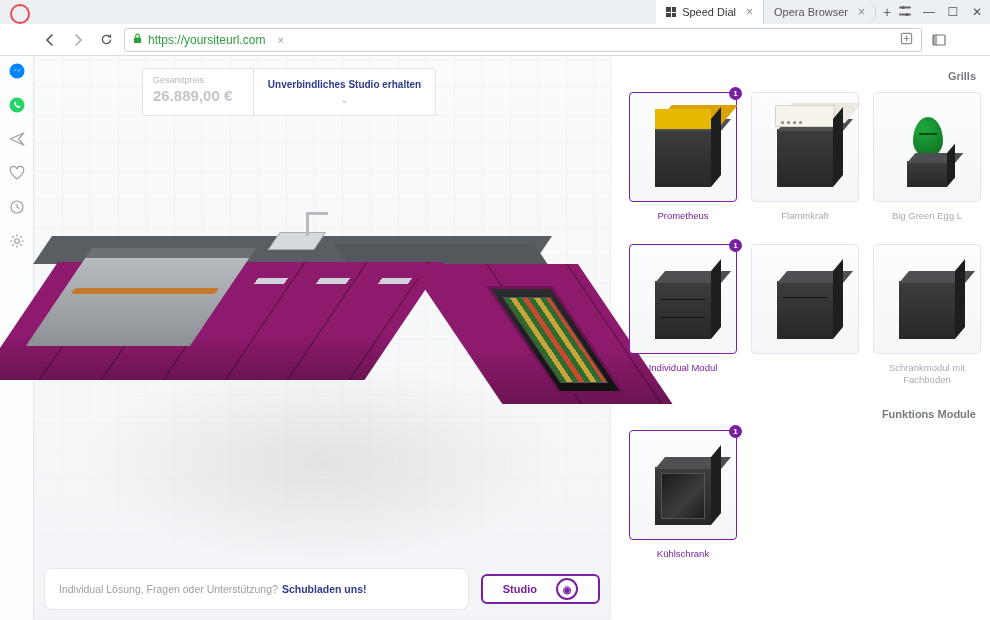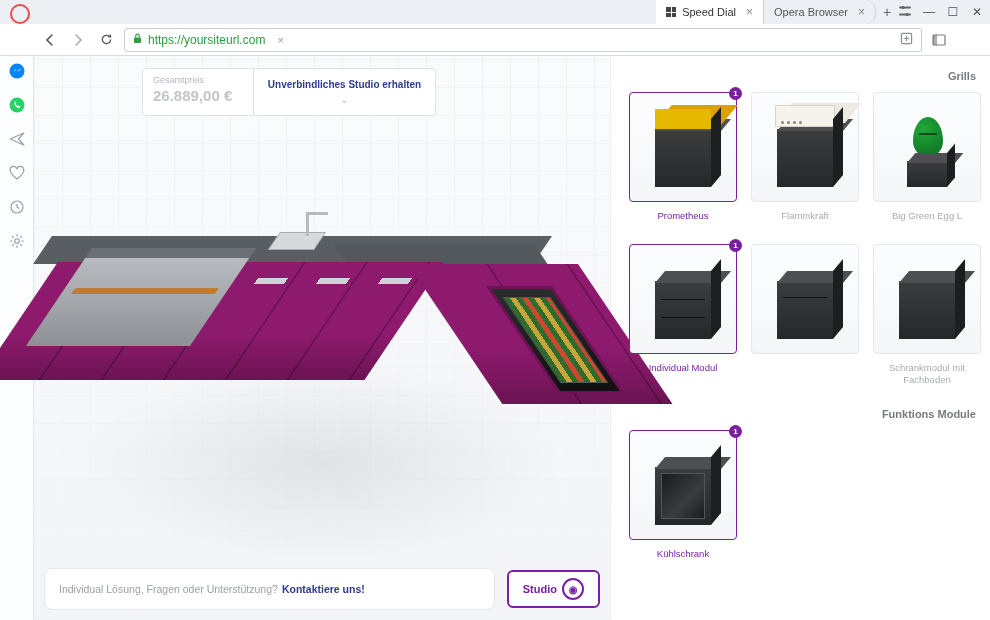--- a/index.html
+++ b/index.html
@@ -74,21 +74,21 @@
   .grill-box { position:absolute; left:40px; top:22px; width:164px; height:98px; background:linear-gradient(#b8bcc0,#8d9196); transform: skewX(-34deg); transform-origin:left top; border-top:10px solid #6b7075;}
   .grill-box::after{content:"";position:absolute;left:10px;right:10px;top:30px;height:6px;background:#c47a2e;border-radius:2px;}
   .sink { position:absolute; left:228px; top:6px; width:46px; height:18px; background:#d7dadd; transform: skewX(-34deg); transform-origin:left top; border:1px solid #a9adb1;}
   .faucet { position:absolute; left:254px; top:-14px; width:3px; height:24px; background:#b7bbbf; }
   .faucet::before{content:"";position:absolute;left:0;top:0;width:22px;height:3px;background:#b7bbbf;}
 
   
   .bottom-bar { position: absolute; left: 10px; right: 10px; bottom: 10px; height: 42px; display: flex; align-items: center; gap: 12px; }
   .help-box { flex: 1; background: #fff; border: 1px solid #e4e7ec; border-radius: 8px; height: 100%; display: flex; align-items: center; padding: 0 14px; font-size: 10.5px; color: #9aa0a8; }
   .help-box .contact { color: #2f3a8f; font-weight: 700; margin-left: 4px; }
-  .pill { height: 38px; border-radius: 6px; display: flex; align-items: center; padding: 0 14px; gap: 5px; font-size: 11px; font-weight: 700; }
+  .pill { height: 30px; border-radius: 6px; display: flex; align-items: center; padding: 0 20px; gap: 19px; font-size: 11px; font-weight: 700; }
   .pill.studio { background: #fff; border: 2px solid #7a1fa2; color: #7a1fa2; }
   .pill.ar { background: #7a1fa2; color: #fff; }
   .pill .circ { width: 22px; height: 22px; border-radius: 50%; display:flex; align-items:center; justify-content:center; }
   .pill.studio .circ { border: 2px solid #7a1fa2; font-size:10px;}
   .pill.ar .circ { border: 2px solid #fff; font-size:10px;}
 
   
   .catalog { width: 380px; background: #fff; border-left: 1px solid #eceff3; padding: 14px 14px 4px 18px; overflow: hidden; }
   .cat-section { margin-bottom: 22px; }
   .cat-title { font-size: 11px; font-weight: 700; color: #767b82; margin-bottom: 10px; text-align: right; }
@@ -264,21 +264,21 @@
       <div class="cab-return"></div>
       <div class="fridge"></div>
       <div class="grill-box"></div>
       <div class="sink"></div>
       <div class="faucet"></div>
     </div>
 
     <div class="bottom-bar">
       <div class="help-box">
         <span>Individual Lösung, Fragen oder Unterstützung?</span>
-        <span class="contact">Kontaktiere uns!</span>
+        <span class="contact">Schubladen uns!</span>
       </div>
       <div class="pill studio">
         <span>Studio</span>
         <span class="circ">◉</span>
       </div>
     </div>
   </div>
 
   <div class="catalog" id="catalog">
       <div class="cat-section">

